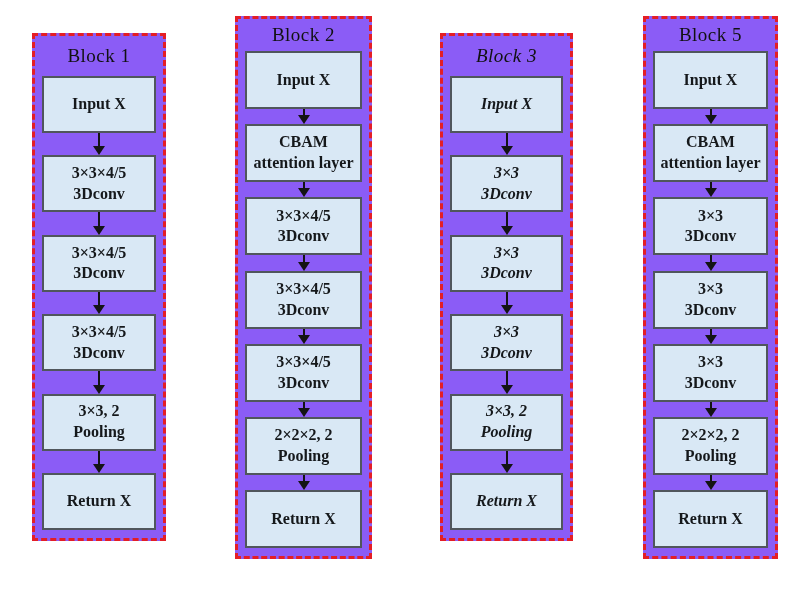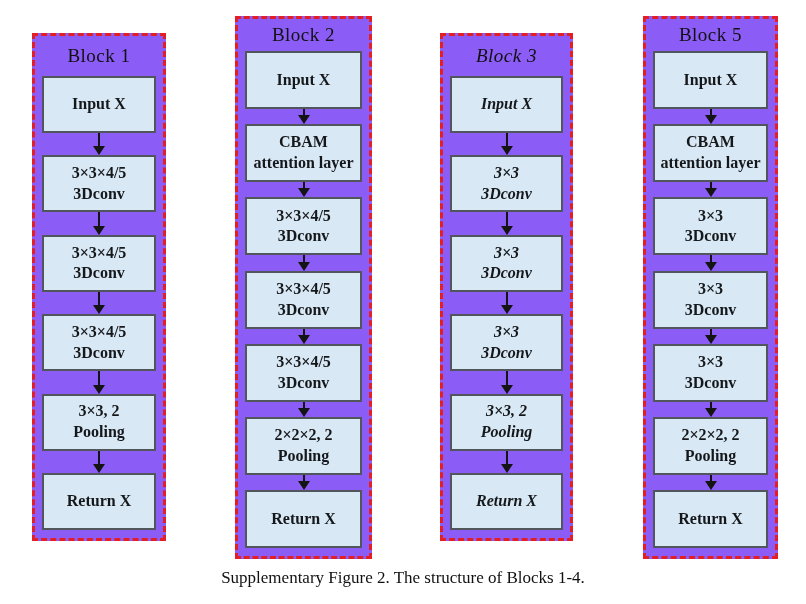--- a/index.html
+++ b/index.html
@@ -163,15 +163,14 @@
     <div class="arrow"></div>
     <div class="box">3×3
 3Dconv</div>
     <div class="arrow"></div>
     <div class="box">2×2×2, 2
 Pooling</div>
     <div class="arrow"></div>
     <div class="box">Return X</div>
   </div>
 
-  <div class="caption">Supplementary Figure 2. The structure of Blocks 1-4.</div>
 
 </div>
 
 </body></html>

